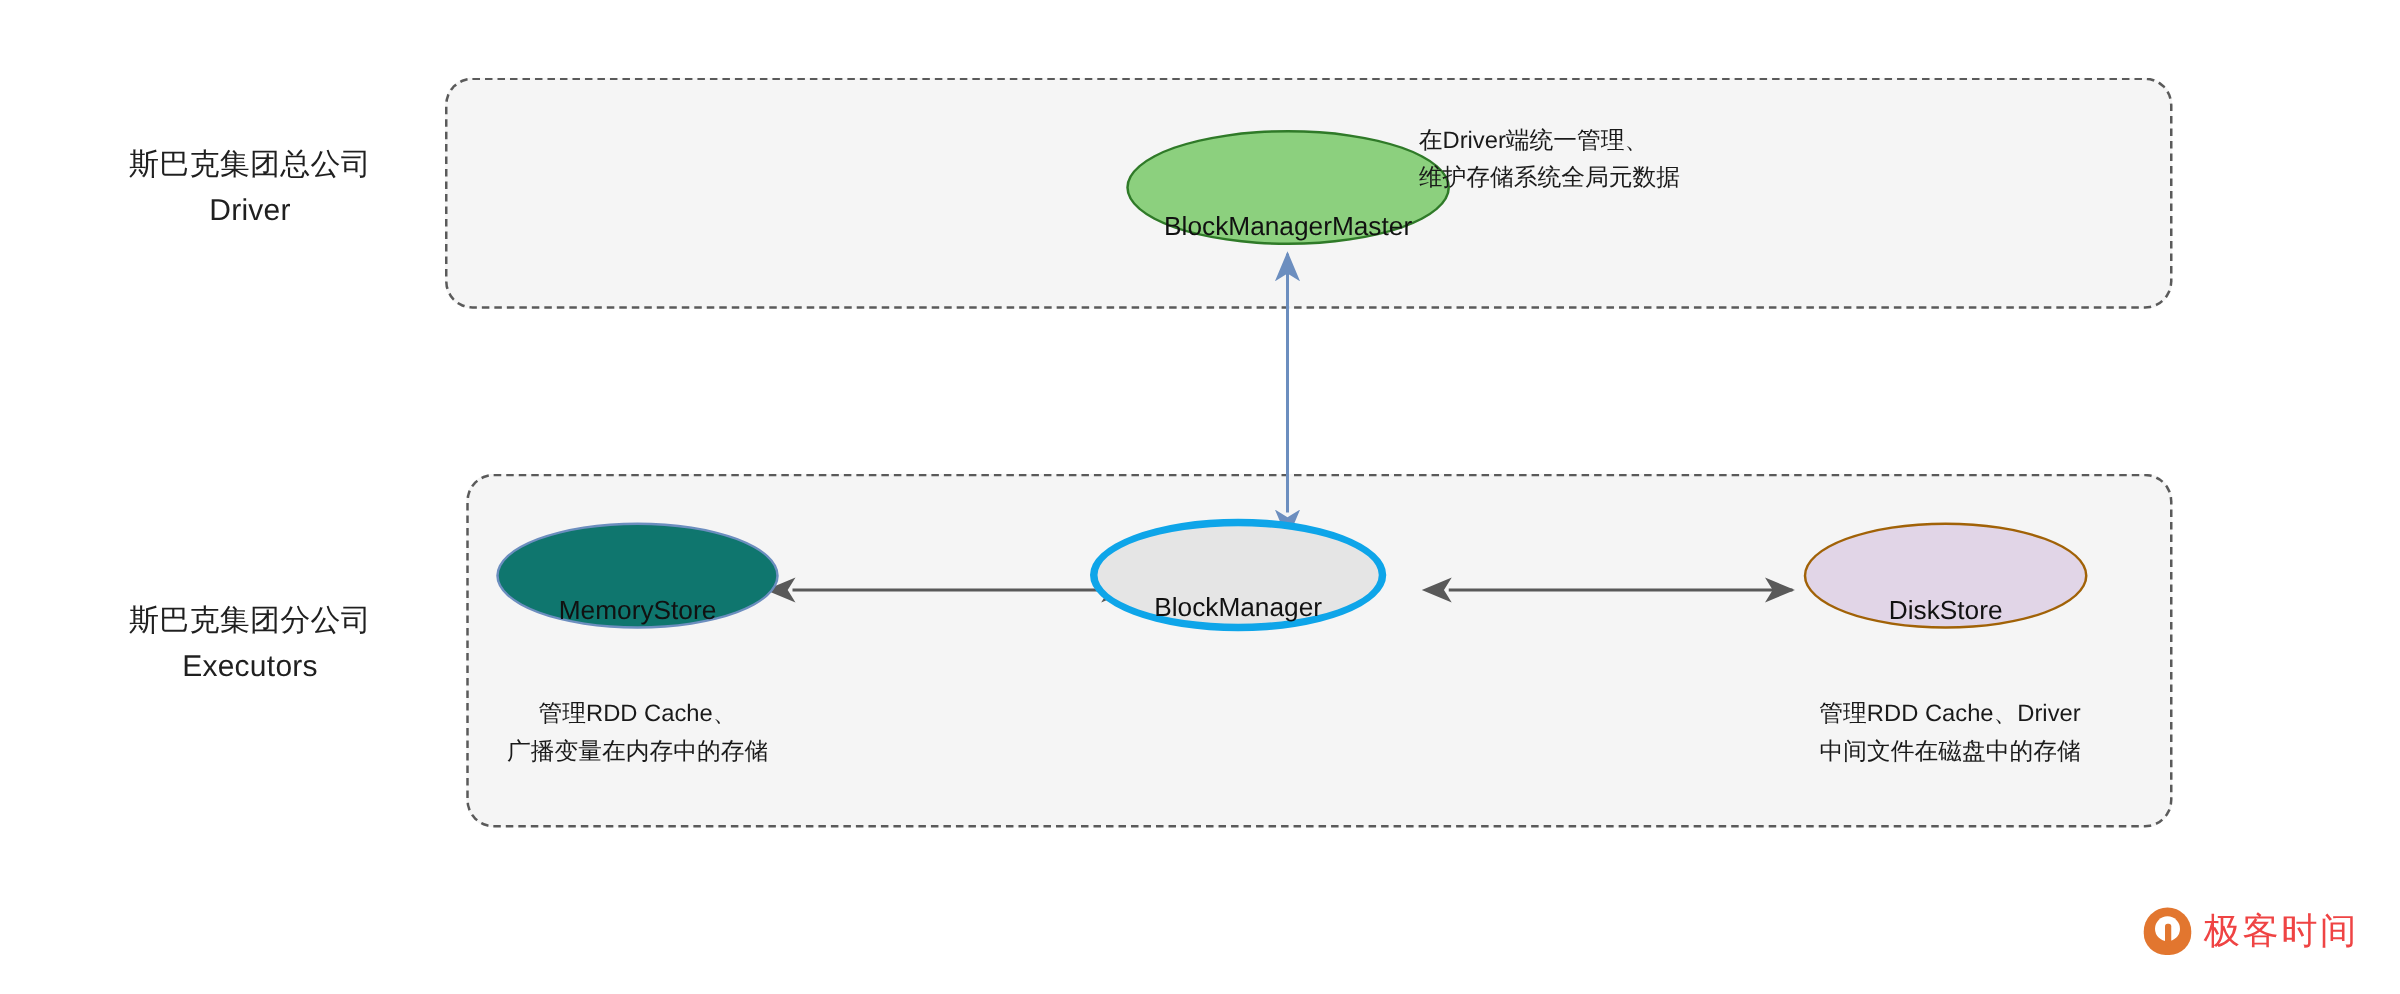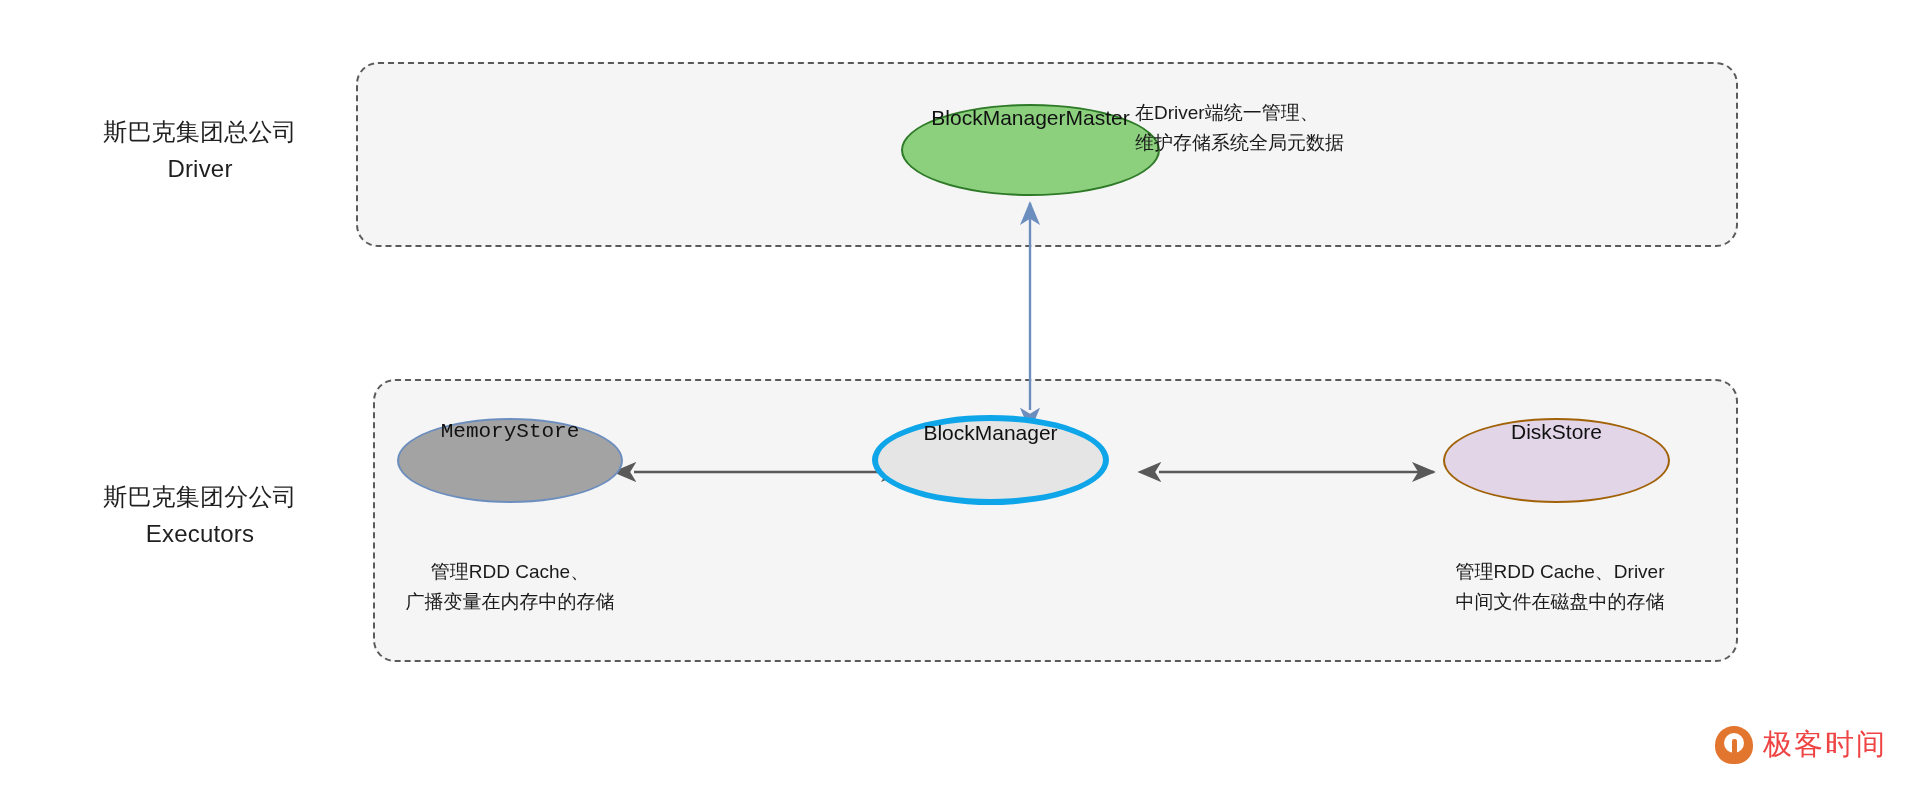--- a/index.html
+++ b/index.html
@@ -46,34 +46,34 @@
   }
   #zone-driver { left: 356px; top: 62px; width: 1382px; height: 185px; }
   #zone-executors { left: 373px; top: 379px; width: 1365px; height: 283px; }
 
   
   .node {
     position: absolute;
     box-sizing: border-box;
     border-radius: 50%;
     display: flex;
-    align-items: flex-start;
+    align-items: flex-end;
     justify-content: center;
     font-size: 21px;
     color: #111111;
     text-align: center;
     white-space: nowrap;
   }
   #node-bmm {
     left: 901px; top: 104px; width: 259px; height: 92px;
     background: #8cd07e; border: 2px solid #2f7a28;
   }
   #node-memorystore {
     left: 397px; top: 418px; width: 226px; height: 85px;
-    background: #a3a3a3; border: 2px solid #6c8ebf; font-family: Liberation Mono, monospace;
+    background: #0f766e; border: 2px solid #6c8ebf;
   }
   #node-blockmanager {
     left: 872px; top: 415px; width: 237px; height: 90px;
     background: #e5e5e5; border: 6px solid #0ea5e9;
   }
   #node-diskstore {
     left: 1443px; top: 418px; width: 227px; height: 85px;
     background: #e1d5e7; border: 2px solid #a16207;
   }
 

